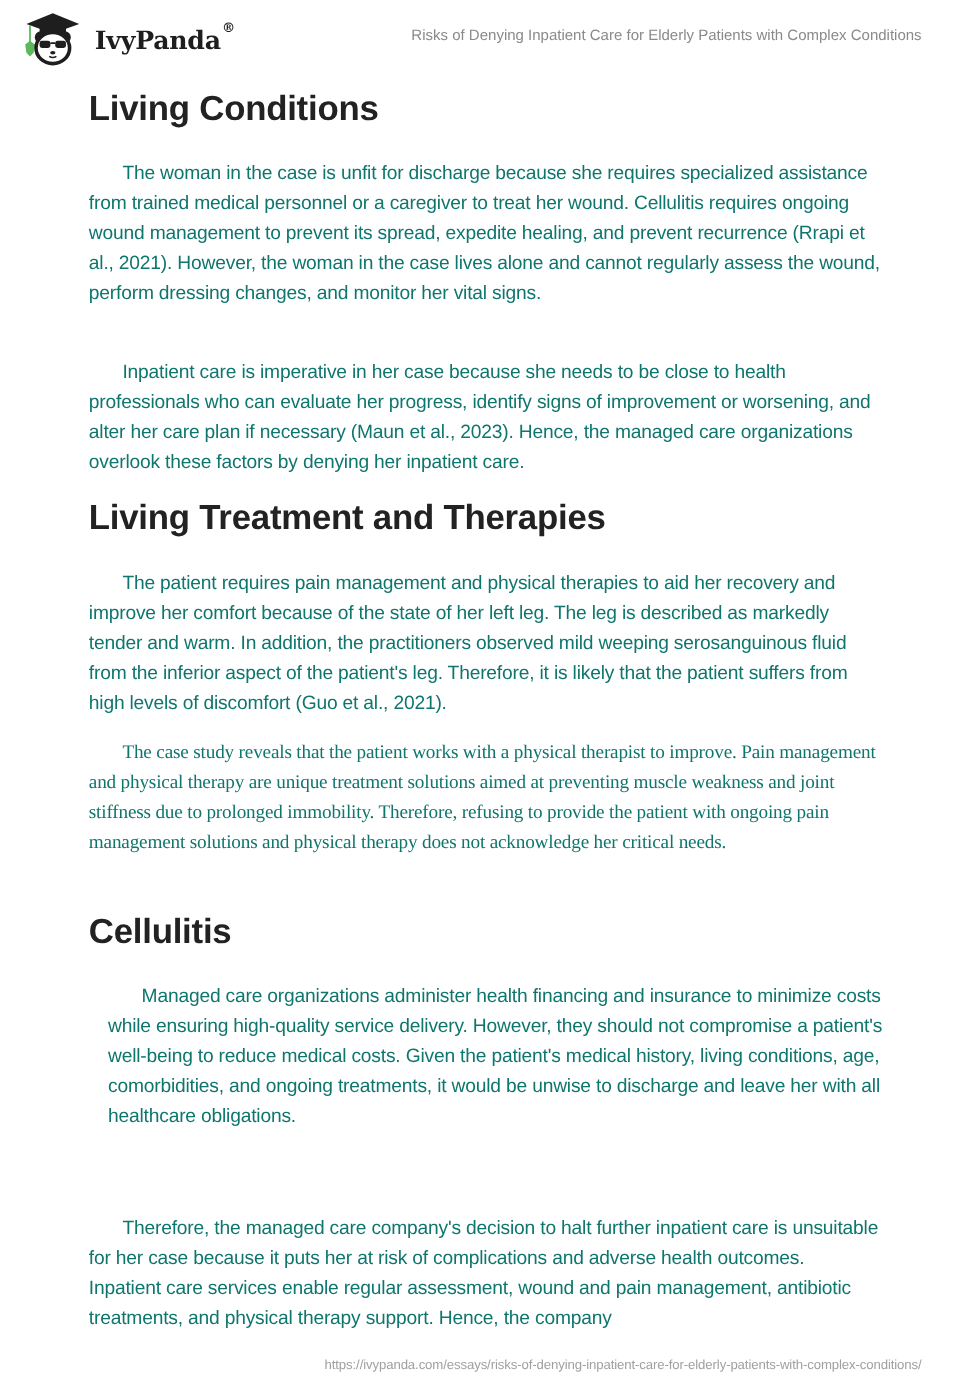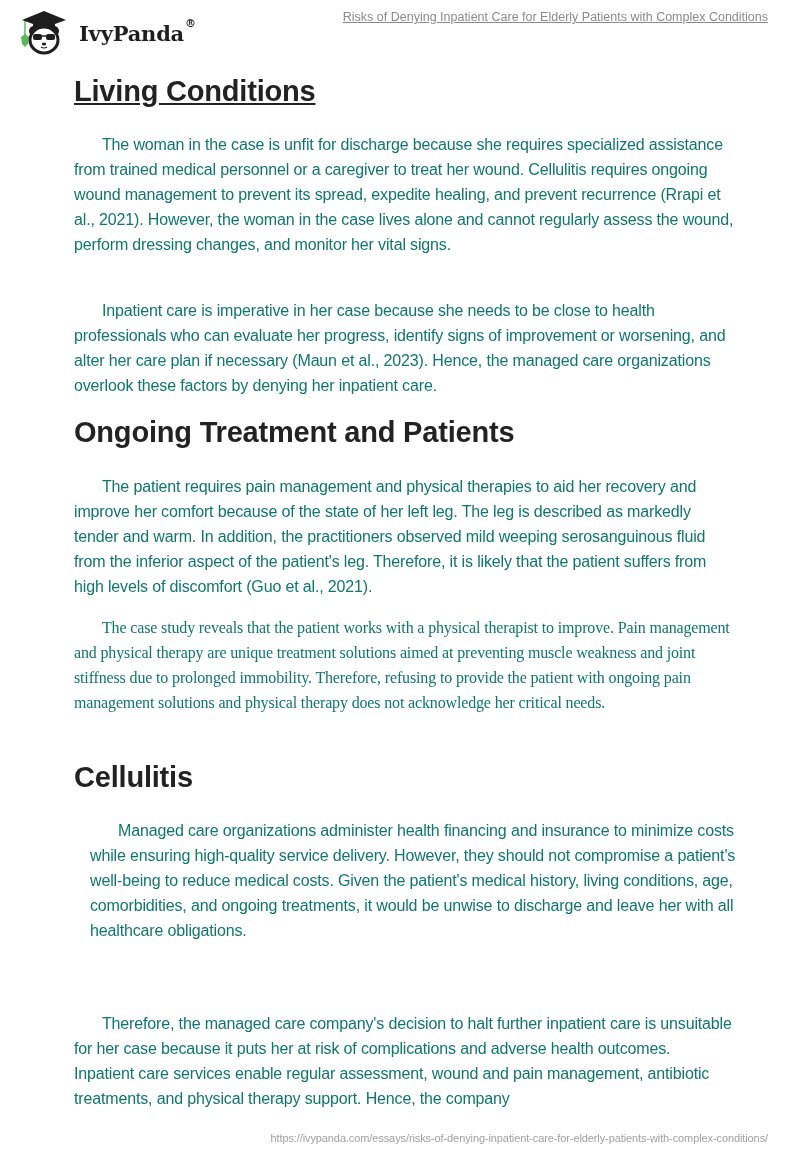--- a/index.html
+++ b/index.html
@@ -42,25 +42,24 @@
     .logo-reg {
       font-size: 11px;
       vertical-align: top;
       position: relative;
       top: -4px;
       margin-left: 1px;
     }
     .header-title {
       position: absolute;
       right: 32px;
-      top: 10px;
+      top: 22px;
       font-size: 12.5px;
       color: #8a8a8a;
       white-space: nowrap;
-      text-decoration: underline;
     }
     .content {
       position: absolute;
       left: 74px;
       top: 72px;
       width: 660px;
     }
     h2 {
       font-family: "Liberation Sans", sans-serif;
       font-weight: bold;
@@ -70,21 +69,21 @@
       letter-spacing: -0.2px;
     }
     p {
       font-size: 16px;
       line-height: 25px;
       color: #0f766e;
       margin: 0;
       text-indent: 28px;
       letter-spacing: -0.15px;
     }
-    .h-living { position: absolute; top: 3px; left: 0; text-decoration: underline; }
+    .h-living { position: absolute; top: 3px; left: 0; }
     .p1 { position: absolute; top: 60px; left: 0; width: 660px; }
     .p2 { position: absolute; top: 226px; left: 0; width: 660px; }
     .h-ongoing { position: absolute; top: 344px; left: 0; }
     .p3 { position: absolute; top: 402px; left: 0; width: 660px; }
     .p4 { position: absolute; top: 543px; left: 0; width: 660px; font-family: Liberation Serif, serif; }
     .h-conclusion { position: absolute; top: 689px; left: 0; }
     .p5 { position: absolute; top: 746px; left: 16px; width: 660px; }
     .p6 { position: absolute; top: 939px; left: 0; width: 660px; }
     .footer-url {
       position: absolute;
@@ -124,21 +123,21 @@
     <span class="logo-text"><span>IvyPanda</span><span class="logo-reg">®</span></span>
   </a>
   <div class="header-title">Risks of Denying Inpatient Care for Elderly Patients with Complex Conditions</div>
 </div>
 
 <div class="content">
   <h2 class="h-living">Living Conditions</h2>
   <p class="p1">The woman in the case is unfit for discharge because she requires specialized assistance from trained medical personnel or a caregiver to treat her wound. Cellulitis requires ongoing wound management to prevent its spread, expedite healing, and prevent recurrence (Rrapi et al., 2021). However, the woman in the case lives alone and cannot regularly assess the wound, perform dressing changes, and monitor her vital signs.</p>
   <p class="p2">Inpatient care is imperative in her case because she needs to be close to health professionals who can evaluate her progress, identify signs of improvement or worsening, and alter her care plan if necessary (Maun et al., 2023). Hence, the managed care organizations overlook these factors by denying her inpatient care.</p>
 
-  <h2 class="h-ongoing">Ongoing Treatment and Patients</h2>
+  <h2 class="h-ongoing">Living Treatment and Therapies</h2>
   <p class="p3">The patient requires pain management and physical therapies to aid her recovery and improve her comfort because of the state of her left leg. The leg is described as markedly tender and warm. In addition, the practitioners observed mild weeping serosanguinous fluid from the inferior aspect of the patient's leg. Therefore, it is likely that the patient suffers from high levels of discomfort (Guo et al., 2021).</p>
   <p class="p4">The case study reveals that the patient works with a physical therapist to improve. Pain management and physical therapy are unique treatment solutions aimed at preventing muscle weakness and joint stiffness due to prolonged immobility. Therefore, refusing to provide the patient with ongoing pain management solutions and physical therapy does not acknowledge her critical needs.</p>
 
   <h2 class="h-conclusion">Cellulitis</h2>
   <p class="p5">Managed care organizations administer health financing and insurance to minimize costs while ensuring high-quality service delivery. However, they should not compromise a patient's well-being to reduce medical costs. Given the patient's medical history, living conditions, age, comorbidities, and ongoing treatments, it would be unwise to discharge and leave her with all healthcare obligations.</p>
   <p class="p6">Therefore, the managed care company's decision to halt further inpatient care is unsuitable for her case because it puts her at risk of complications and adverse health outcomes. Inpatient care services enable regular assessment, wound and pain management, antibiotic treatments, and physical therapy support. Hence, the company</p>
 </div>
 
 <a class="footer-url">https://ivypanda.com/essays/risks-of-denying-inpatient-care-for-elderly-patients-with-complex-conditions/</a>
 

